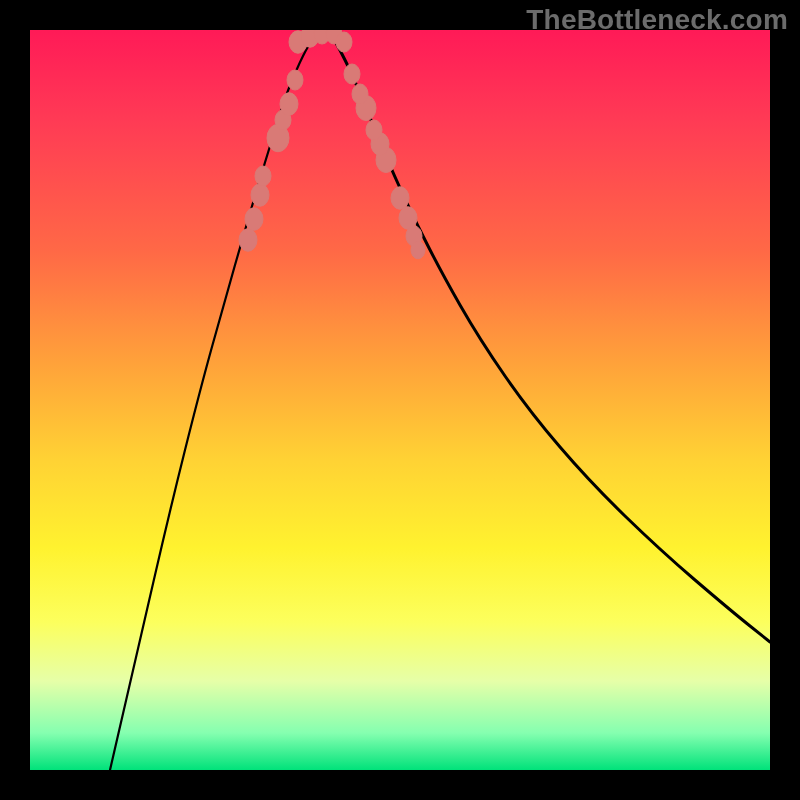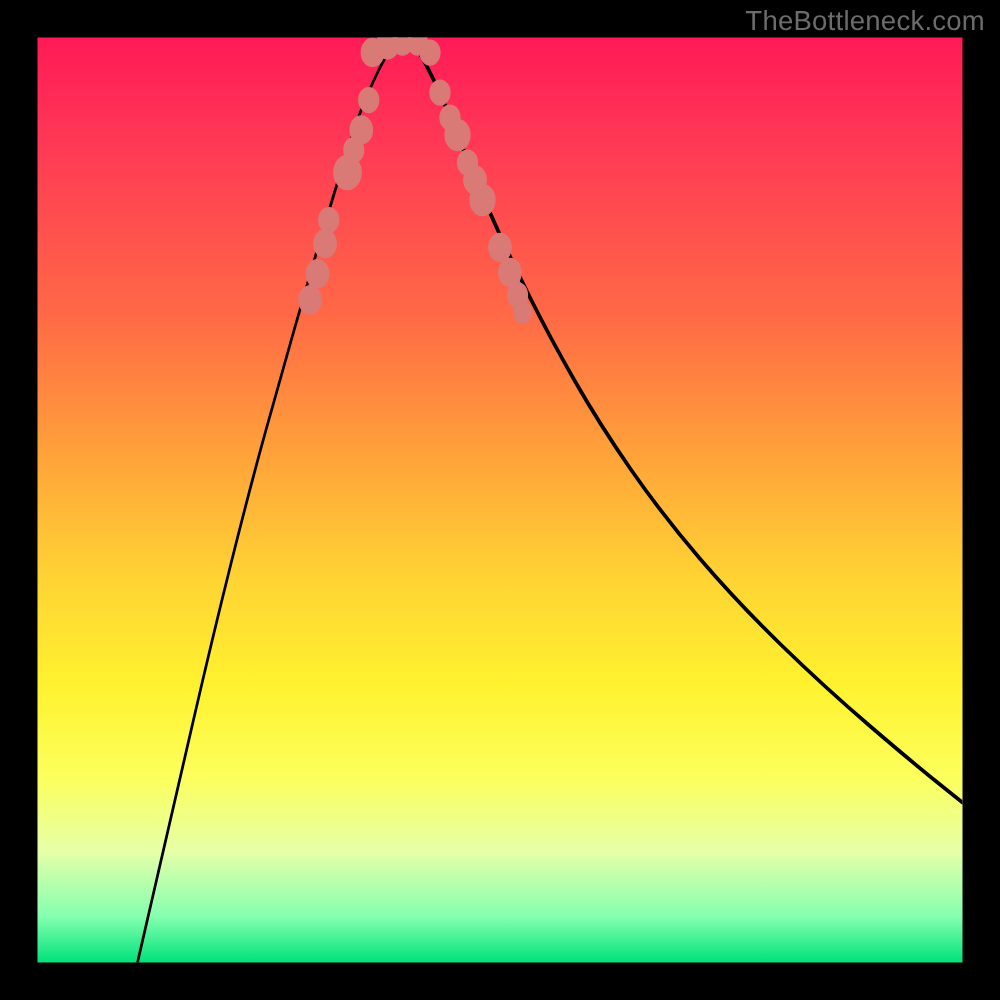--- a/index.html
+++ b/index.html
@@ -35,22 +35,22 @@
       #e6ffa8 88%,
       #85ffb0 95%,
       #00e27a 100%
     );
   }
   .watermark {
     position: absolute;
     top: 4px;
     right: 12px;
     color: #6c6c6c;
-    font-size: 22px;
-    font-weight: 400;
+    font-size: 28px;
+    font-weight: 700;
     letter-spacing: 0.2px;
   }
   svg.curves {
     position: absolute;
     inset: 0;
   }
 </style>
 </head>
 <body>
 

